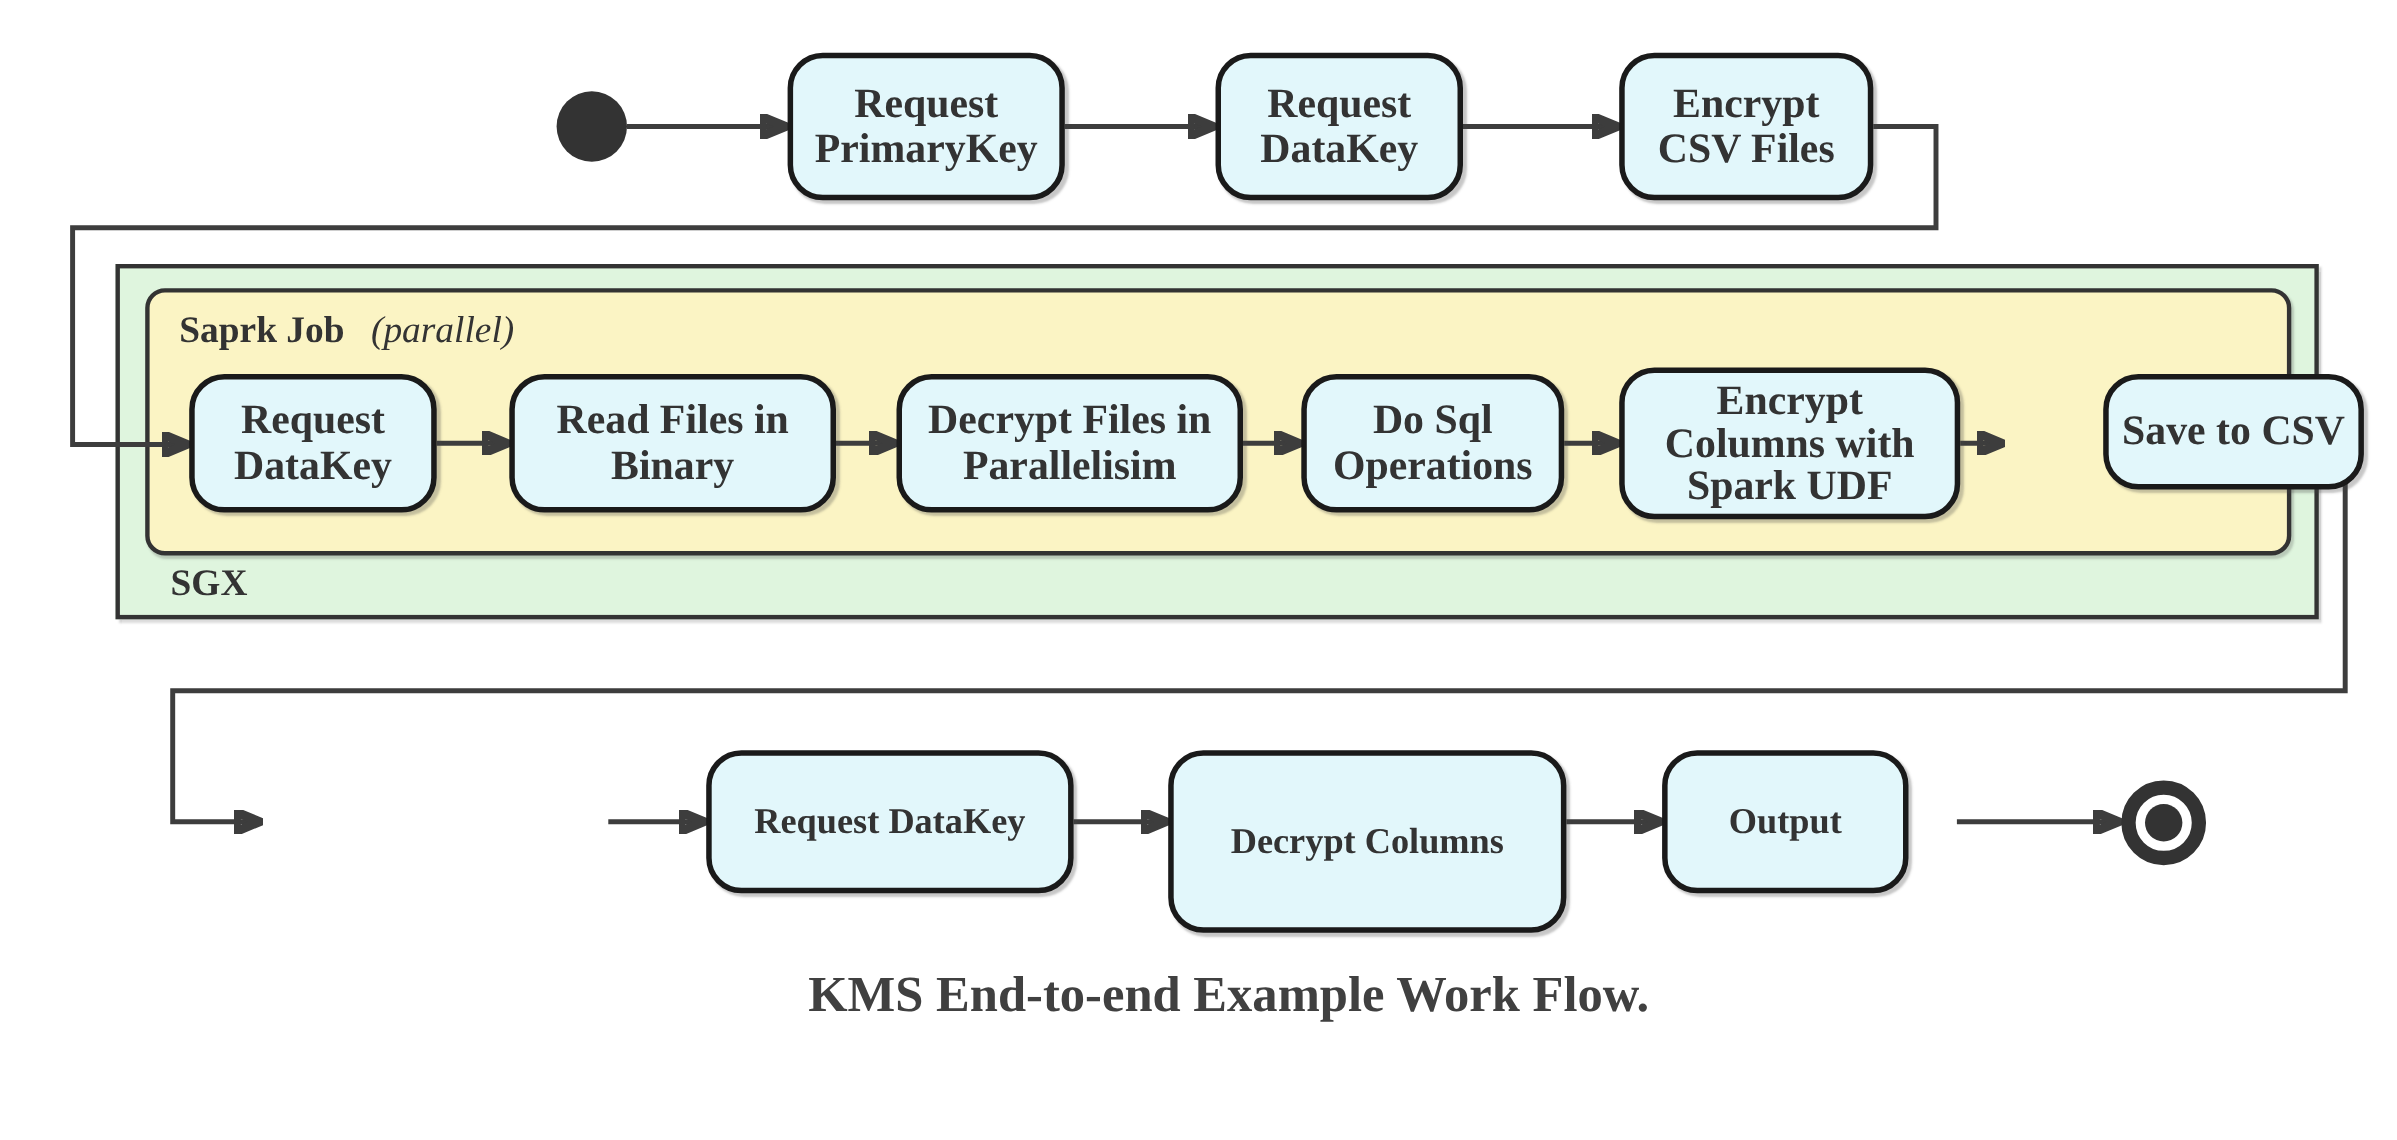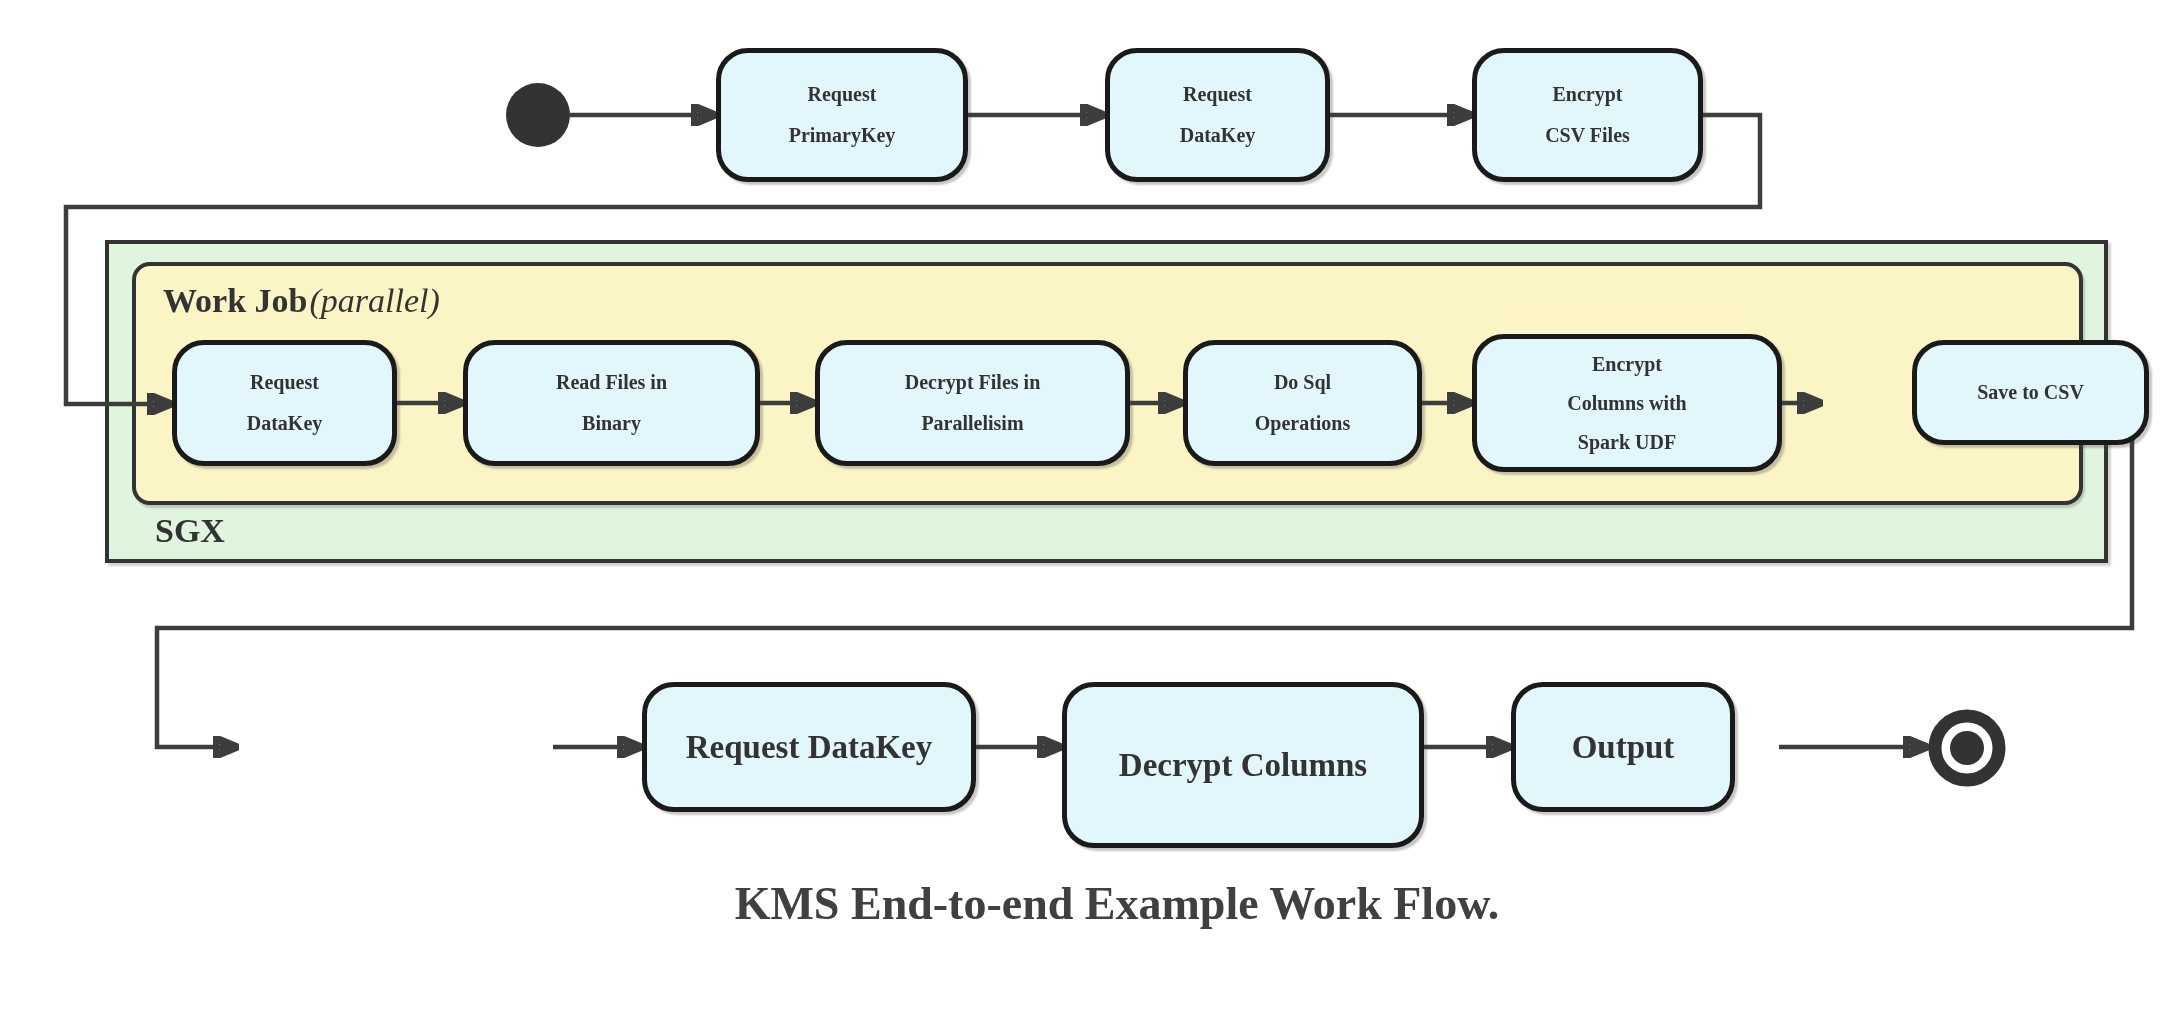--- a/index.html
+++ b/index.html
@@ -19,52 +19,52 @@
     left:105px; top:240px; width:2003px; height:323px;
     background:var(--sgx-box-fill); border:4px solid var(--box-border);
     box-shadow:3px 3px 2px rgba(70,70,70,.25);
   }
   .box.yellow{
     left:132px; top:262px; width:1951px; height:243px;
     background:var(--spark-box-fill); border:4px solid var(--box-border);
     border-radius:18px; box-shadow:2px 3px 2px rgba(70,70,70,.25);
   }
   .box-label{position:absolute; font-weight:bold; font-size:34px; line-height:40px; white-space:nowrap;}
-  .box-label .ital{font-weight:normal; font-style:italic; margin-left:2px;}
+  .box-label .ital{font-weight:normal; font-style:italic; margin-left:24px;}
   .label-spark{left:163px; top:281px;}
   .label-sgx{left:155px; top:511px;}
   svg.edges{position:absolute; left:0; top:0; z-index:2;}
   svg.edges path{fill:none; stroke:var(--edge); stroke-width:4.5px;}
   .terminal-fill{fill:var(--start-end);}
   .terminal-ring{fill:none; stroke:var(--start-end); stroke-width:13px;}
   .node{
     position:absolute; z-index:3; box-sizing:border-box;
     background:var(--node-fill); border:5px solid var(--node-border);
     border-radius:32px; box-shadow:3px 3px 2px rgba(70,70,70,.3);
     display:flex; align-items:center; justify-content:center;
-    text-align:center; font-weight:bold; font-size:20px; line-height:41px;
+    text-align:center; font-weight:bold; font-size:38px; line-height:41px;
     white-space:pre-line; color:var(--text);
   }
   .node.big{font-size:33px;}
   .caption{
     position:absolute; left:617px; top:878px; width:1000px;
     text-align:center; font-weight:bold; font-size:46px; line-height:52px;
     color:#404040;
   }
 </style>
 </head>
 <body>
 
 <div class="canvas">
 
   <div class="box green"></div>
 
   <div class="box yellow"></div>
 
-  <div class="box-label label-spark"><span>Work Job</span><span class="ital">(parallel)</span></div>
+  <div class="box-label label-spark"><span>Saprk Job</span><span class="ital">(parallel)</span></div>
 
   <div class="box-label label-sgx">SGX</div>
 
   <svg class="edges" width="2179" height="1036" viewBox="0 0 2179 1036">
     <defs>
       <marker id="arrow" viewBox="0 0 12 12" refX="11" refY="6" markerWidth="26" markerHeight="22" markerUnits="userSpaceOnUse" orient="auto">
         <path d="M0,1.2 L11.5,6 L0,10.8 Z" fill="var(--edge)" stroke="none"></path>
       </marker>
     </defs>
 

